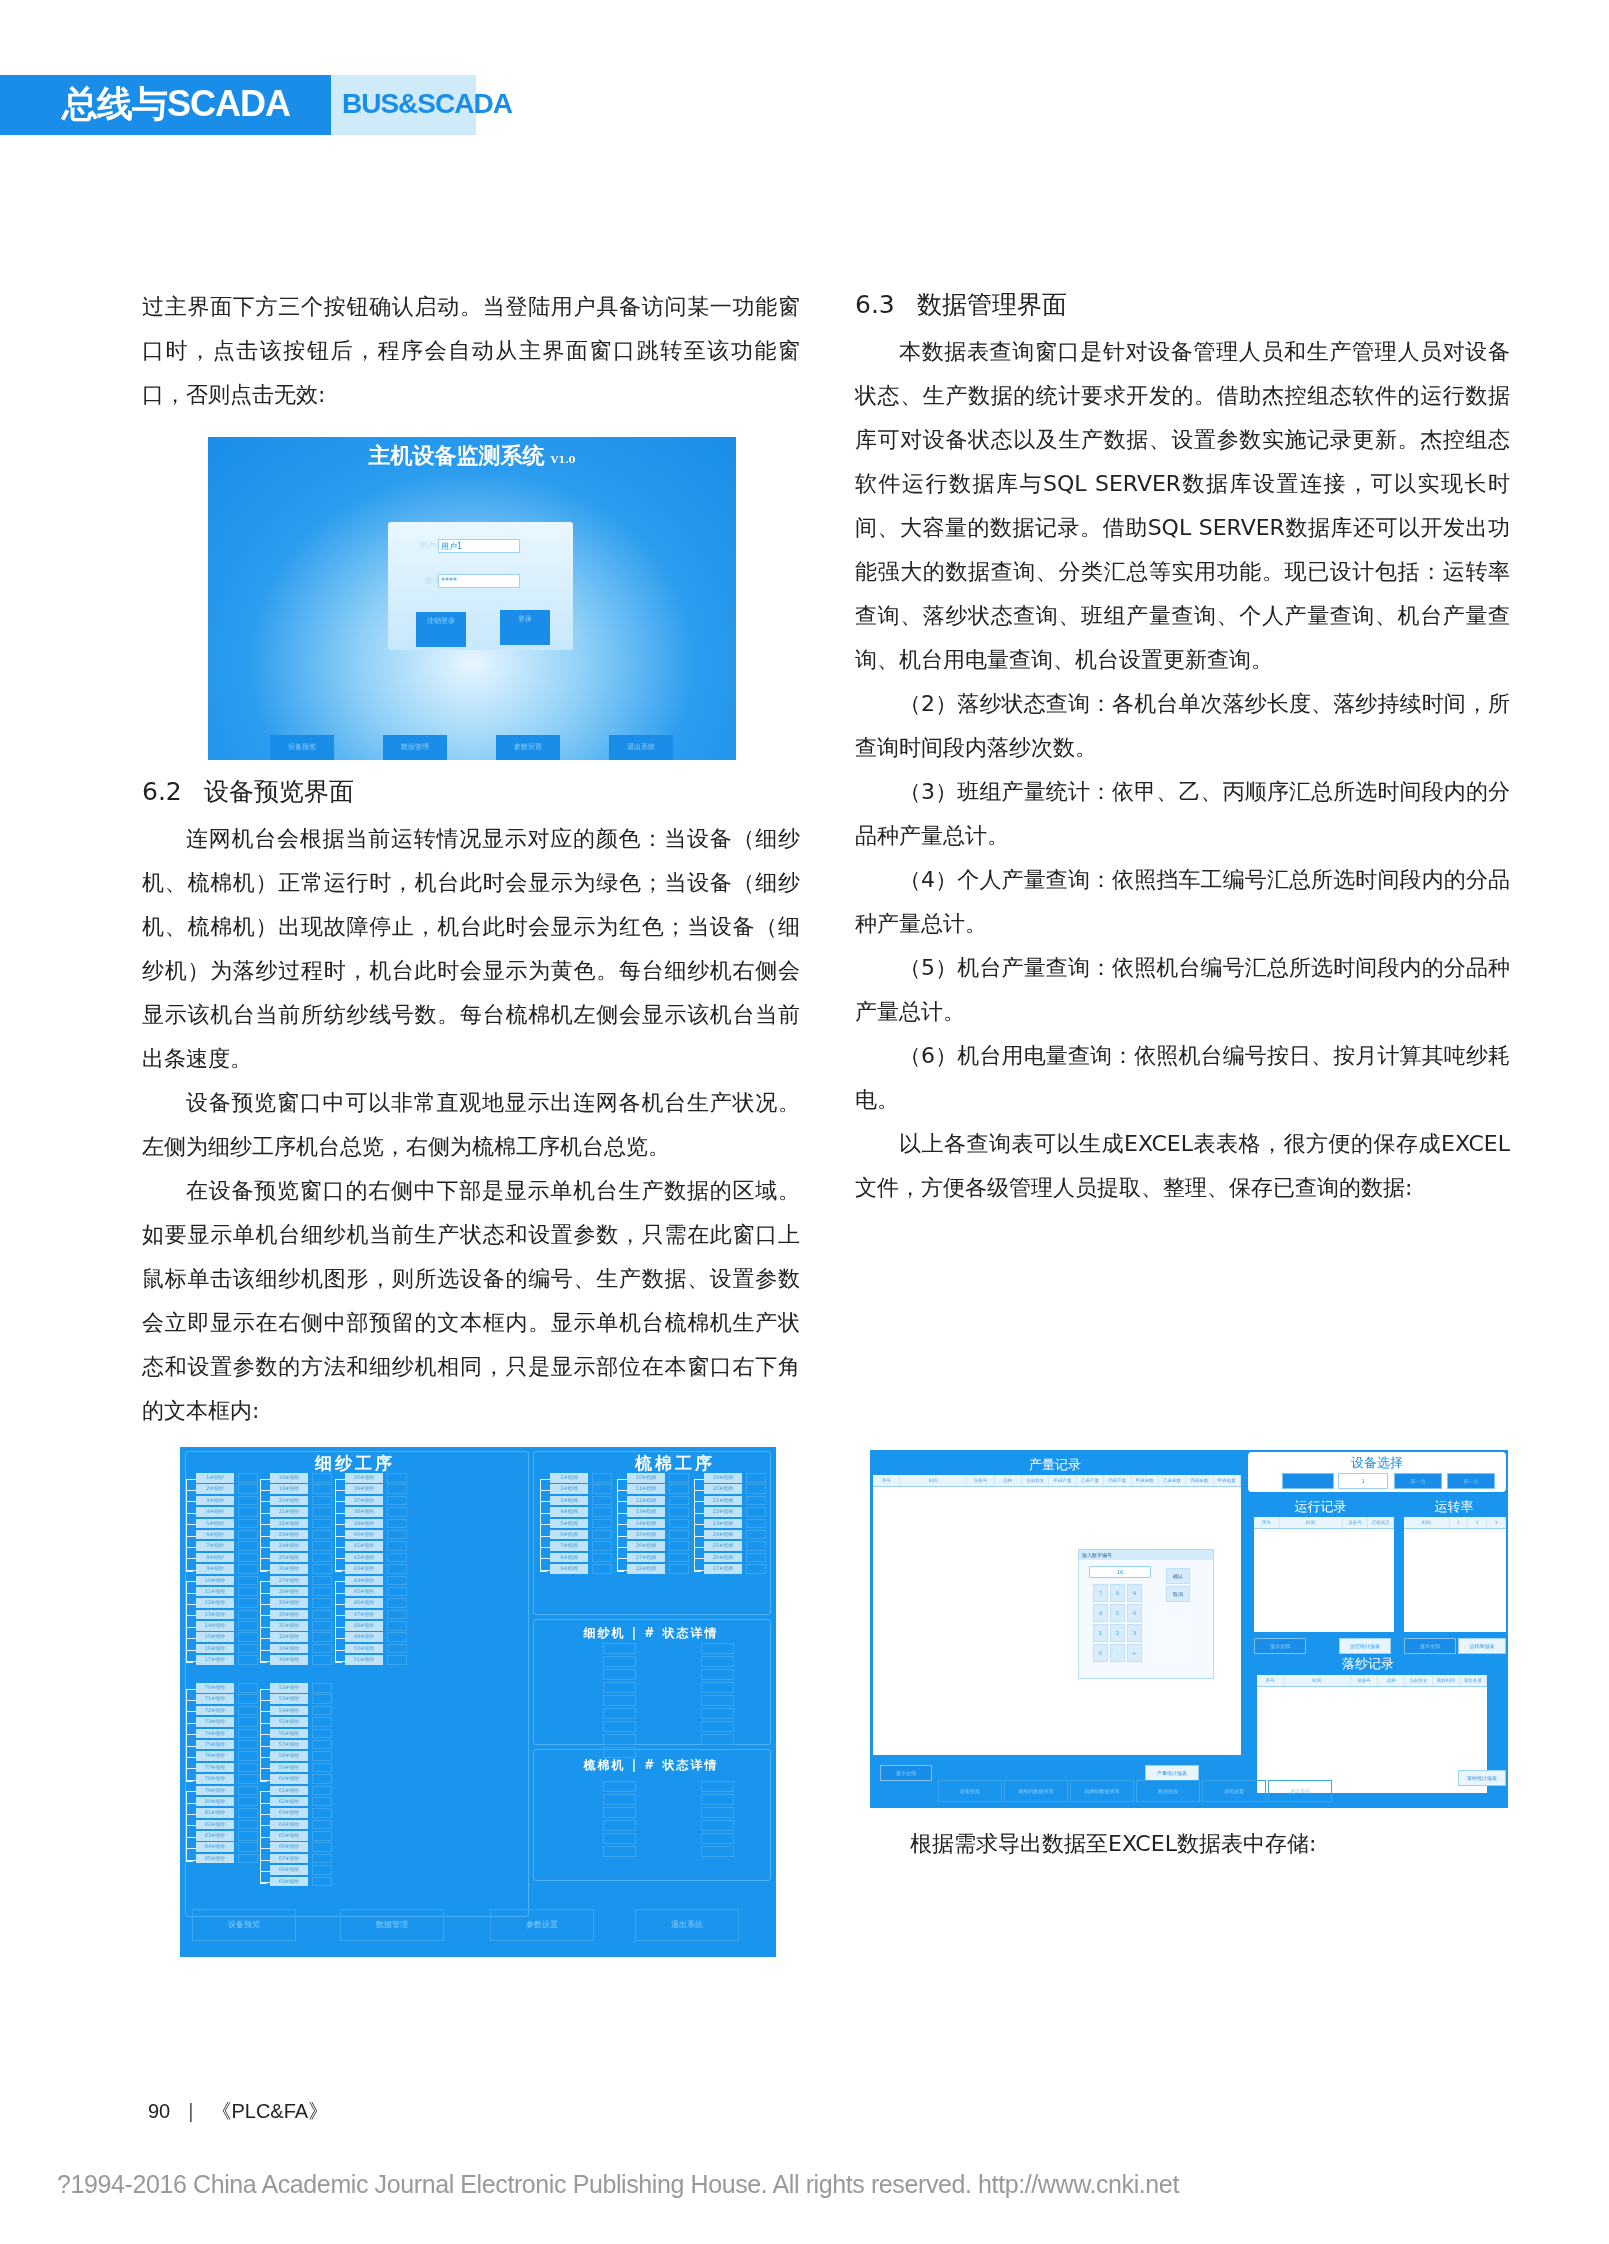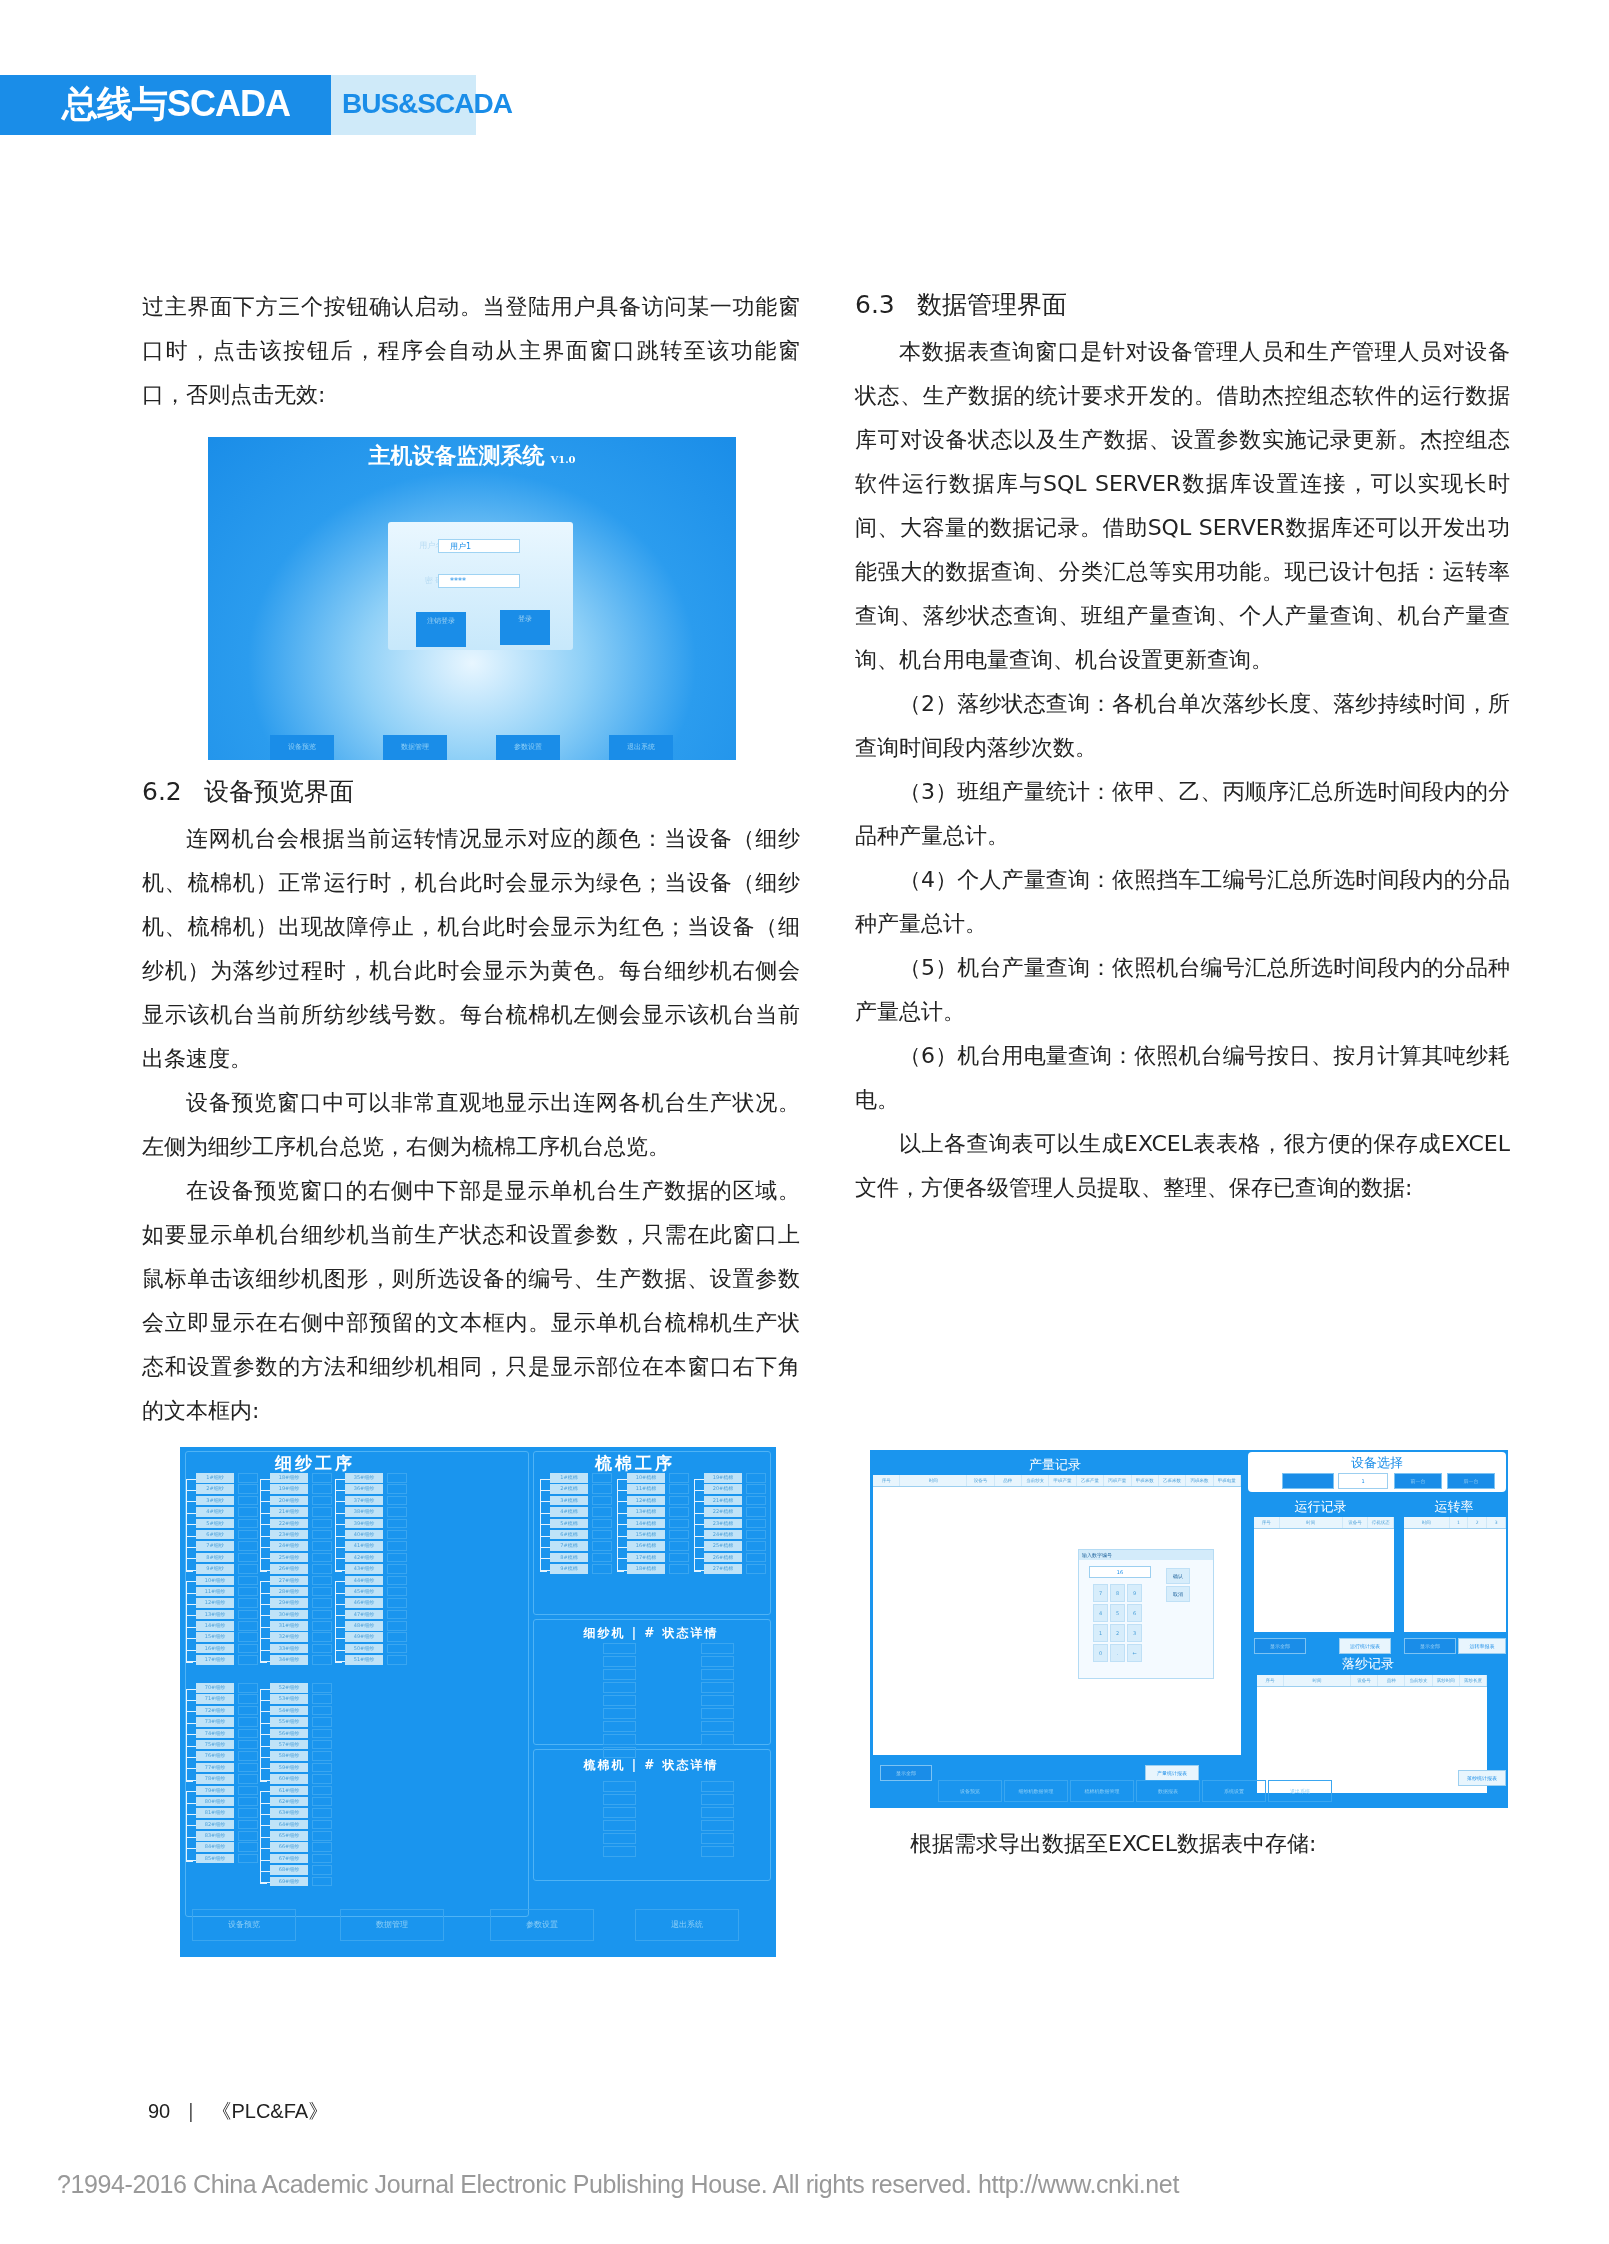--- a/index.html
+++ b/index.html
@@ -18,27 +18,27 @@
   .col h3 .num{display:inline-block;width:62px;}
   .left-col{left:142px;width:658px;}
   .right-col{left:855px;width:655px;}
   
   .fig-login{left:208px;top:437px;width:528px;height:323px;background:radial-gradient(ellipse at 50% 70%,#e8f6ff 0%,#8fd0f7 30%,#2b9cee 60%,#1a8de8 100%);overflow:hidden;}
   .fig-login .ttl{position:absolute;left:0;right:0;top:4px;text-align:center;color:#fff;font-size:22px;font-weight:bold;font-family:"DejaVu Serif",serif;}
   .fig-login .ttl small{font-size:10px;margin-left:6px;}
   .login-box{position:absolute;left:180px;top:85px;width:185px;height:128px;background:linear-gradient(180deg,#eaf7ff,#c7e8fb);border-radius:3px;}
   .login-row{position:absolute;left:20px;font-size:8px;color:#b9dcf3;}
   .login-row .lbl{display:inline-block;width:38px;text-align:right;}
-  .login-field{position:absolute;left:50px;width:82px;height:14px;background:#fff;border:1px solid #9fd3f3;font-size:8px;color:#1a8de8;line-height:14px;padding-left:11px;box-sizing:border-box;}
+  .login-field{position:absolute;left:50px;width:82px;height:14px;background:#fff;border:1px solid #9fd3f3;font-size:8px;color:#1a8de8;line-height:14px;padding-left:2px;box-sizing:border-box;}
   .login-btn{position:absolute;width:50px;height:35px;background:#1a8de8;color:#9fd3f3;font-size:7px;text-align:center;line-height:19px;}
   .nav-btn{position:absolute;bottom:0;width:64px;height:25px;background:#1a8de8;color:#8ecff6;font-size:7px;text-align:center;line-height:25px;}
   
   .fig-scada{left:180px;top:1447px;width:596px;height:510px;background:#1a95ee;overflow:hidden;}
   .panel-border{position:absolute;border:1px solid #4fb3f5;border-radius:3px;}
-  .sec-title{position:absolute;color:#fff;font-size:17px;font-weight:bold;font-family:"DejaVu Serif",serif;letter-spacing:3px;}
+  .sec-title{position:absolute;color:#fff;font-size:17px;font-weight:bold;font-family:"DejaVu Serif",serif;letter-spacing:3px;margin-left:40px;}
   .mcol{position:absolute;}
   .mrow{position:relative;height:11.4px;}
   .mbox{position:absolute;left:10px;width:38px;height:9.5px;background:#bfe3f8;color:#4a9fd8;font-size:5px;line-height:9.5px;text-align:center;overflow:hidden;white-space:nowrap;}
   .mval{position:absolute;left:52px;width:20px;height:9.5px;border:1px solid #3aa6f0;box-sizing:border-box;}
   .bracket{position:absolute;left:0;width:6px;border:1px solid #e4f4ff;border-right:none;}
   .tick{position:absolute;left:0;width:10px;height:0;border-top:1px solid #e4f4ff;}
   .detail{position:absolute;color:#fff;}
   .detail .dh{position:absolute;left:0;right:0;text-align:center;font-size:12px;font-weight:bold;letter-spacing:2px;font-family:"DejaVu Serif",serif;}
   .dfield{position:absolute;height:11px;width:33px;border:1px solid #3aa6f0;box-sizing:border-box;}
   .scada-nav{position:absolute;top:462px;height:30px;width:102px;border:1px solid #3aa6f0;color:#8ecff6;font-size:8px;text-align:center;line-height:30px;}

